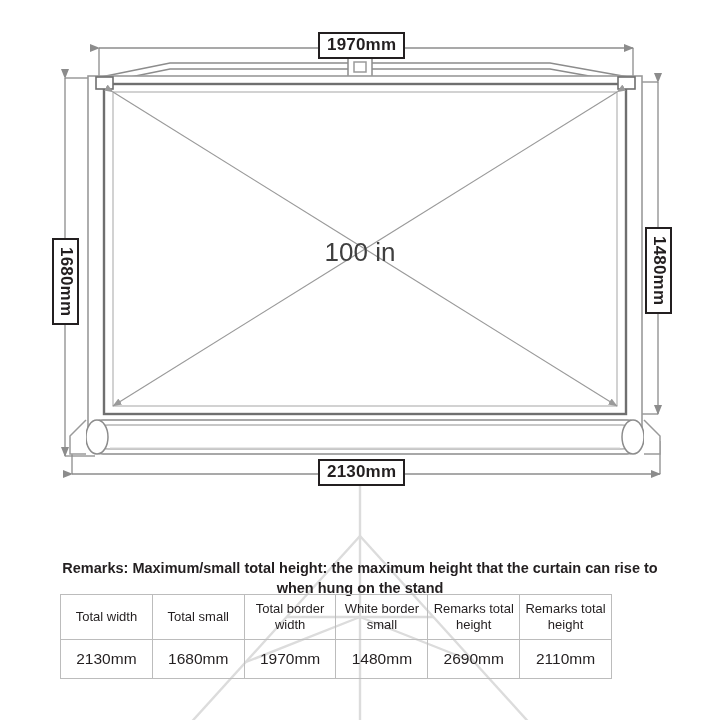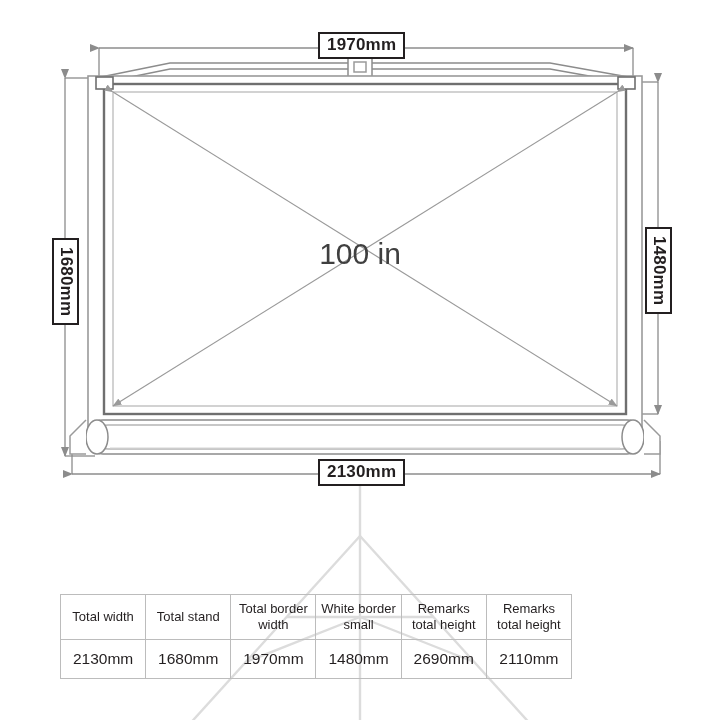--- a/index.html
+++ b/index.html
@@ -50,21 +50,21 @@
   #dim-bottom { left: 318px; top: 443px; }
   #dim-left   { left: 52px;  top: 222px; }
   #dim-right  { left: 645px; top: 211px; }
 
   
   #screen-size-label {
     position: absolute;
     left: 0; right: 0;
     top: 221px;
     text-align: center;
-    font-size: 30px;
+    font-size: 26px;
     color: #3f3f3f;
     font-weight: normal;
   }
 
   
   #remarks {
     position: absolute;
     left: 50px;
     top: 543px;
     width: 620px;
@@ -73,21 +73,21 @@
     font-weight: bold;
     line-height: 1.35;
     color: #231f20;
   }
 
   
   #spec-table {
     position: absolute;
     left: 60px;
     top: 578px;
-    width: 512px;
+    width: 552px;
     border-collapse: collapse;
     table-layout: fixed;
   }
   #spec-table td {
     border: 1px solid #bcbcbc;
     text-align: center;
     vertical-align: middle;
     color: #231f20;
   }
   #spec-table tr.head td {
@@ -186,26 +186,27 @@
     </g>
   </svg>
 
   <div class="dim" id="dim-top">1970mm</div>
   <div class="dim" id="dim-bottom">2130mm</div>
   <div class="dim vert" id="dim-left">1680mm</div>
   <div class="dim vert" id="dim-right">1480mm</div>
 
   <div id="screen-size-label">100 in</div>
 
+  <div id="remarks">Remarks: Maximum/small total height: the maximum height that the curtain can rise to when hung on the stand</div>
 
   <table id="spec-table">
     <tbody>
         <tr class="head">
       <td>Total width</td>
-      <td>Total stand</td>
+      <td>Total small</td>
       <td>Total border width</td>
       <td>White border small</td>
       <td>Remarks total height</td>
       <td>Remarks total height</td>
     </tr>
     <tr class="vals">
       <td>2130mm</td>
       <td>1680mm</td>
       <td>1970mm</td>
       <td>1480mm</td>

